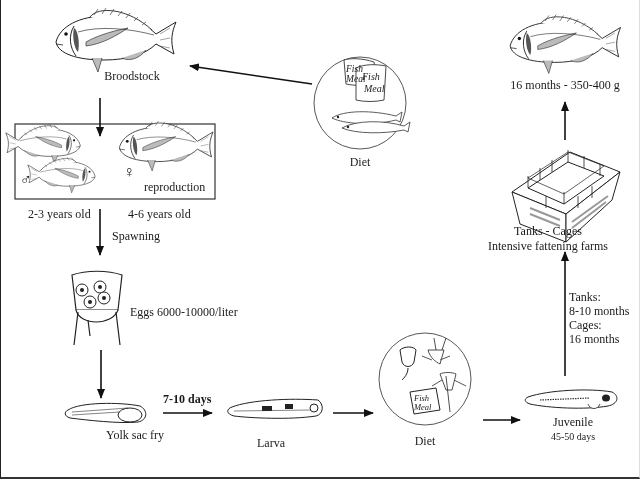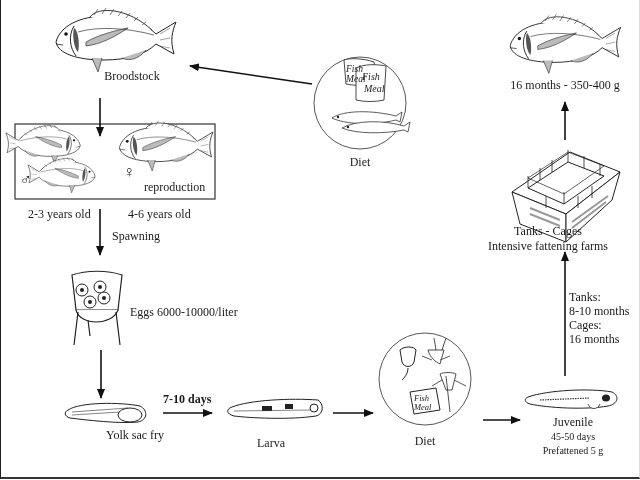--- a/index.html
+++ b/index.html
@@ -164,21 +164,20 @@
 <div class="lbl" style="left:90px; top:428px;margin-left:16px;">Yolk sac fry</div>
 <div class="lbl" style="left:163px; top:392px;font-weight:bold;">7-10 days</div>
 <div class="lbl" style="left:257px; top:428px;margin-top:8px;">Larva</div>
 
 <div class="lbl c" style="left:400px; top:434px; width:50px;">Diet</div>
 <div class="lbl c" style="left:335px; top:155px; width:50px;">Diet</div>
 
 <div class="lbl c" style="left:525px; top:415px; width:96px;">
   <div>Juvenile</div>
   <div class="sm">45-50 days</div>
-  <div class="sm">Prefattened 5 g</div>
 </div>
 
 <div class="lbl" style="left:569px; top:290px; line-height:14px;">
   <div>Tanks:</div>
   <div>8-10 months</div>
   <div>Cages:</div>
   <div>16 months</div>
 </div>
 
 <div class="lbl c" style="left:478px; top:224px; width:140px;">

